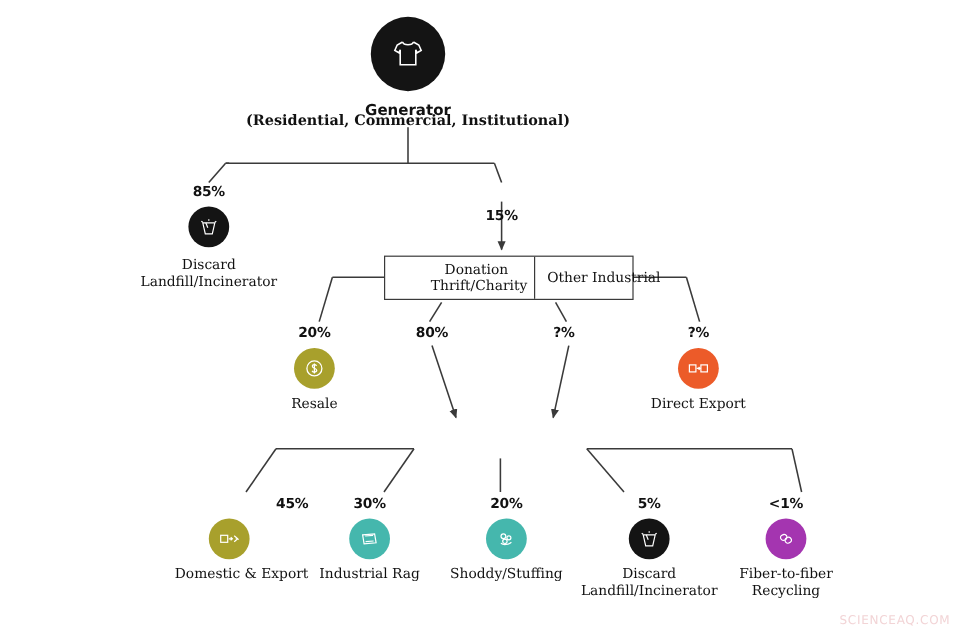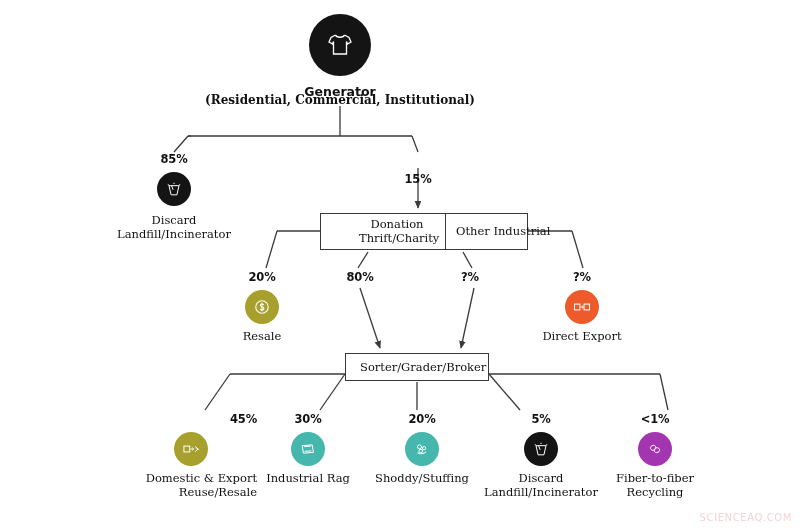--- a/index.html
+++ b/index.html
@@ -235,36 +235,32 @@
         <rect x="3" y="8.5" width="6.5" height="7"></rect>
         <rect x="14.5" y="8.5" width="6.5" height="7"></rect>
         <path d="M10.2,12 L13.6,12 M12.2,10.6 L13.8,12 L12.2,13.4"></path>
       </svg>
     </div>
     <div class="node-label">
       <span>Direct Export</span>
     </div>
   </div>
 
-  <div class="single-box" style="left:345px; top:353px; width:144px; height:28px; line-height:15px;">
-    <span>Sorter/Grader/Broker</span>
-  </div>
 
   <div class="node" style="left:125px; top:412px; width:132px;text-align:right;">
     <div class="pct">45%</div>
     <div class="circle-icon" style="background:#a8a02c; margin-top:6px;">
       <svg width="20" height="20" viewBox="0 0 24 24" fill="none" stroke="#ffffff" stroke-width="1.2">
         <rect x="3.5" y="8.5" width="7" height="7"></rect>
         <path d="M11.5,12 L15,12 M13.5,10.4 L15.2,12 L13.5,13.6"></path>
         <path d="M17,9 L20.5,12 L17,15 M18.5,11 L21.5,12.8"></path>
       </svg>
     </div>
     <div class="node-label">
       <span>Domestic &amp; Export</span>
-      <span class="l2">Reuse/Resale</span>
     </div>
   </div>
 
   <div class="node" style="left:253px; top:412px; width:110px;">
     <div class="pct">30%</div>
     <div class="circle-icon" style="background:#45b7ad; margin-top:6px;">
       <svg width="20" height="20" viewBox="0 0 24 24" fill="none" stroke="#ffffff" stroke-width="1.2">
         <path d="M5,8 L17,7 L18.5,16 L6.5,17 Z"></path>
         <path d="M7.5,9.2 L15.5,8.6"></path>
         <path d="M8,14.8 L16,14.2"></path>

